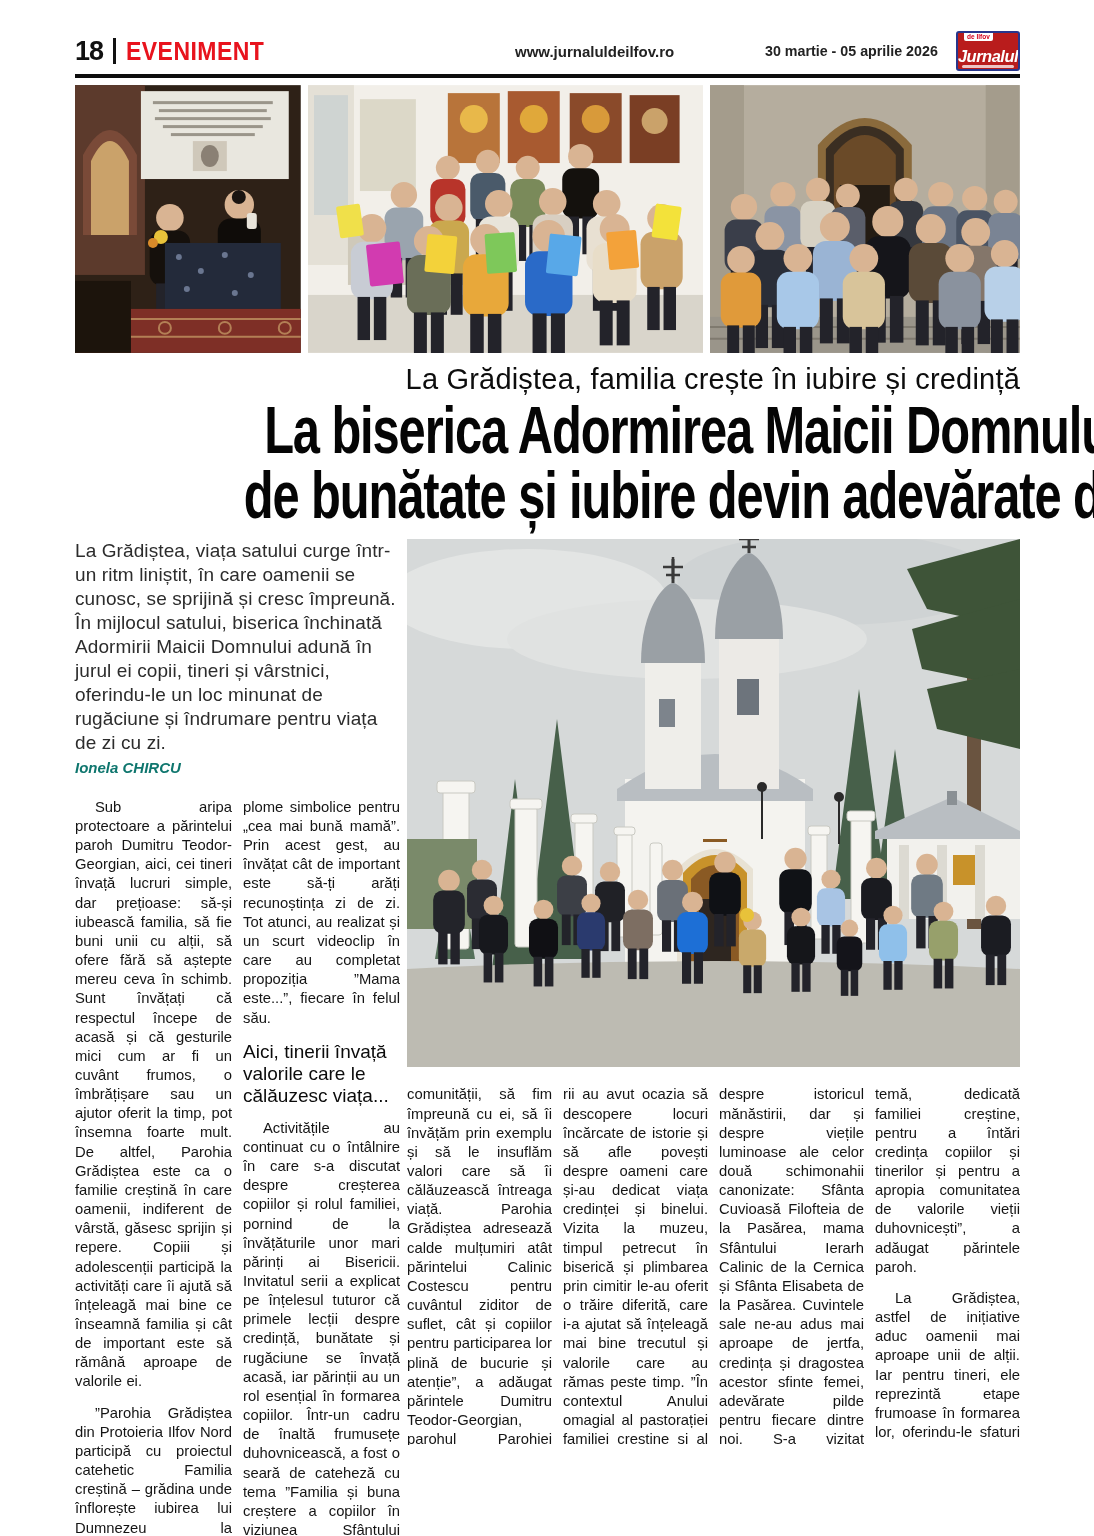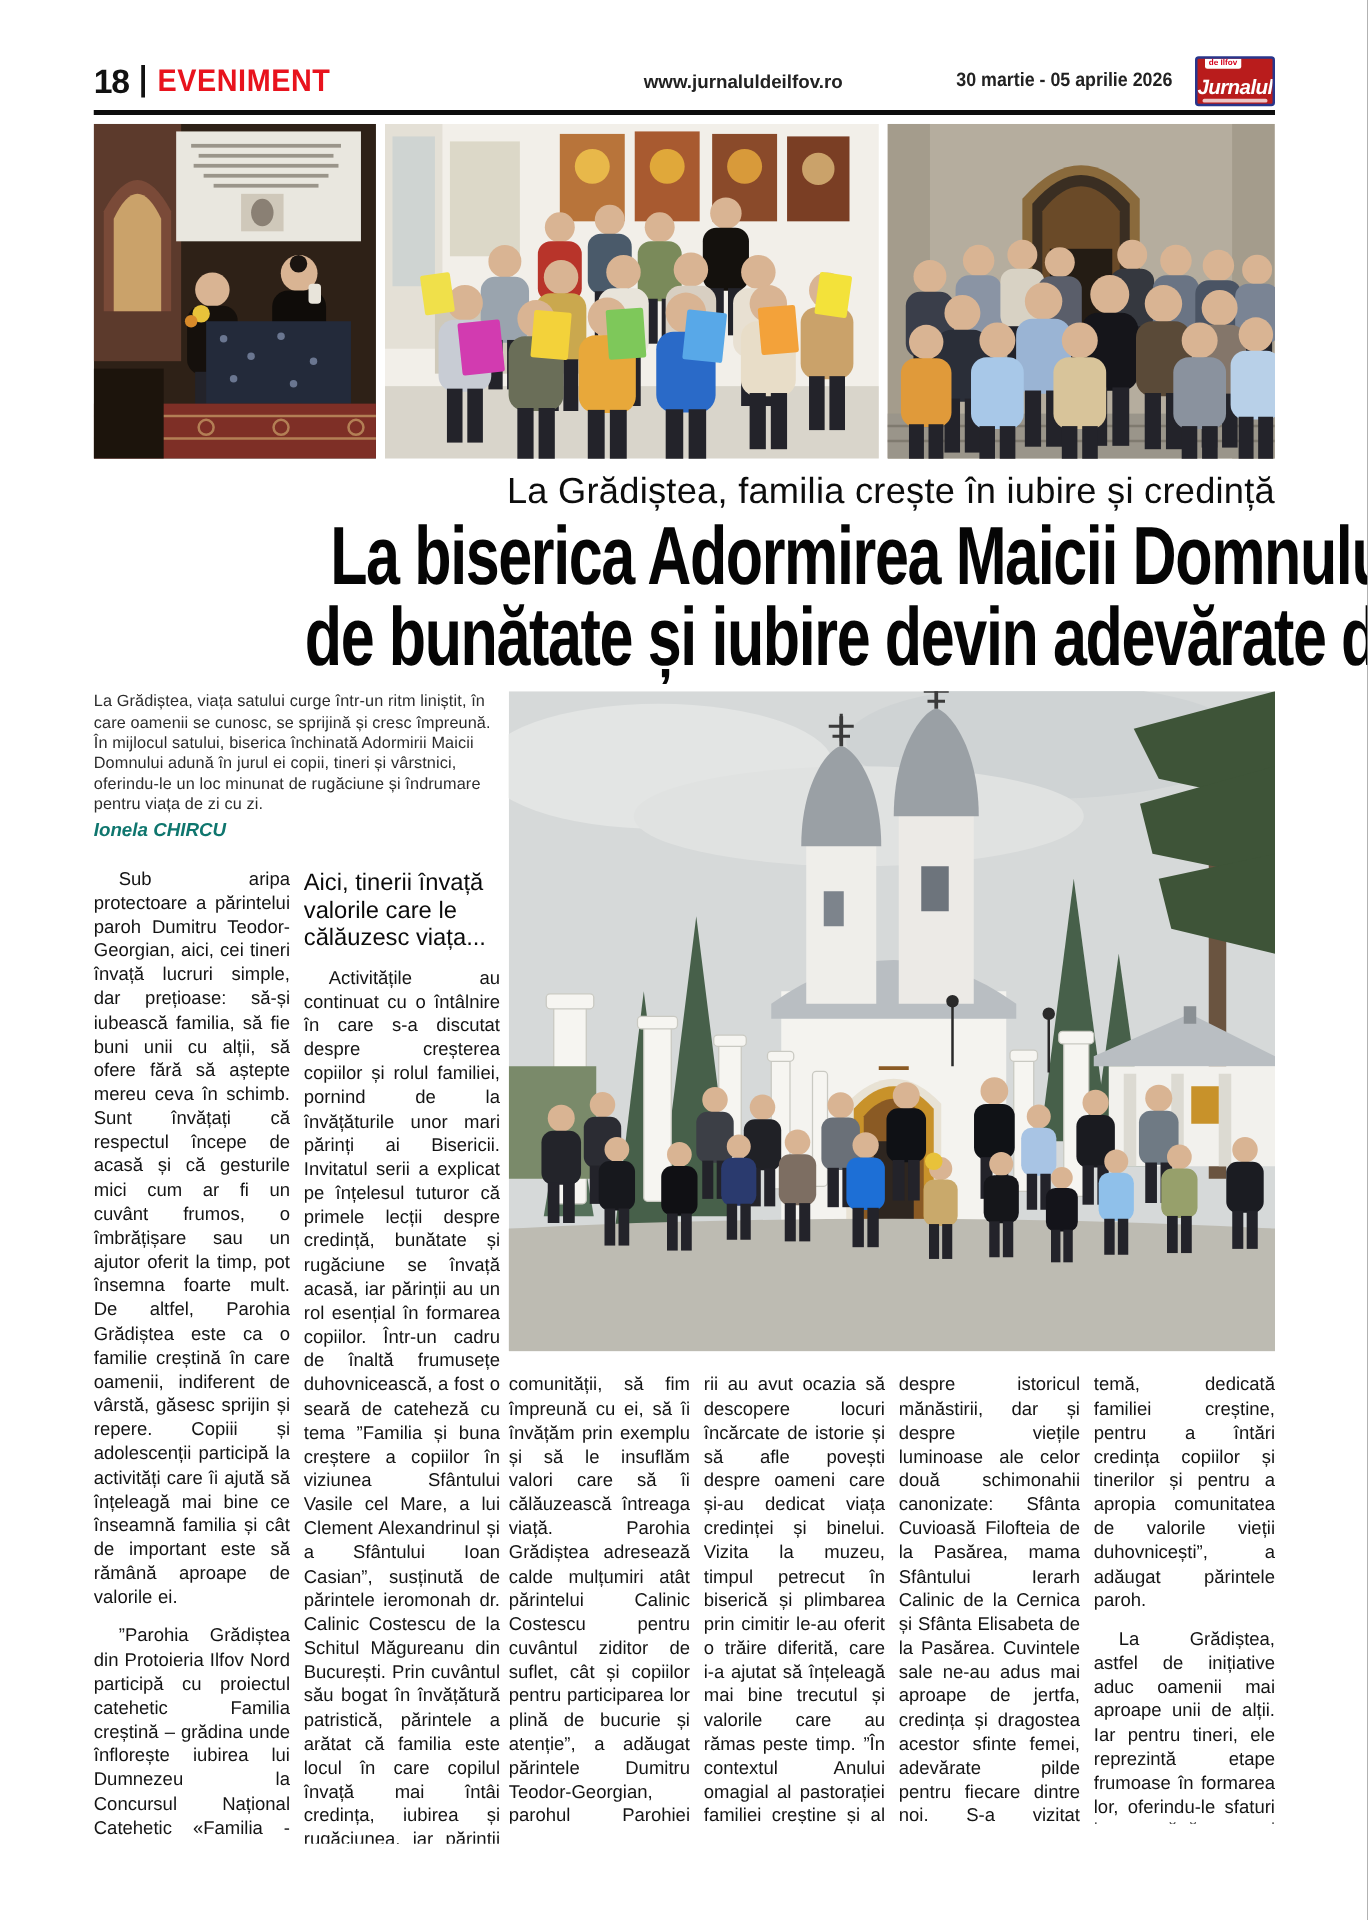--- a/index.html
+++ b/index.html
@@ -1,20 +1,20 @@
 <!DOCTYPE html>
 <html lang="ro"><head>
 <meta charset="utf-8">
 <style>
   * { margin:0; padding:0; box-sizing:border-box; }
   html,body { background:#777; }
   .page {
     position:relative; width:1094px; height:1536px; margin:0 auto;
     background:#ffffff; font-family:"Liberation Sans", sans-serif; color:#111;
-    overflow:hidden; padding:46px 74px 0 75px;
+    overflow:hidden; padding:32px 74px 0 75px;
   }
   
   .masthead { display:flex; align-items:center; height:38px; }
   .page-num { font-size:27px; font-weight:900; letter-spacing:-1px; }
   .mast-divider { width:3px; height:26px; background:#111; margin:0 10px; }
   .section-label { font-size:25px; font-weight:900; color:#e8131d; letter-spacing:.5px;
     transform:scaleX(.92); transform-origin:left; }
   .mast-spacer { flex:1; }
   .site-url { font-size:15px; font-weight:700; color:#222; margin-right:76px; }
   .date-range { font-size:15.5px; font-weight:700; color:#222; margin-right:18px;
@@ -33,21 +33,21 @@
   .photo-row svg { display:block; }
   
   .kicker { text-align:right; font-size:29px; font-weight:400; color:#0d0d0d; margin-top:10px; letter-spacing:.2px; }
   .headline { text-align:center; margin-top:2px; line-height:.98; }
   .headline .hl-line { display:inline-block; font-size:66px; font-weight:700; letter-spacing:-1.5px;
     transform:scaleX(.74); transform-origin:center; white-space:nowrap; color:#050505; }
   
   .main { display:flex; gap:7px; margin-top:12px; }
   .left-block { width:325px; flex:none; }
   .right-block { width:613px; flex:none; }
-  .lead { font-size:13px; line-height:1.26; color:#2c2c2c; letter-spacing:.1px; }
+  .lead { font-size:19px; line-height:1.26; color:#2c2c2c; letter-spacing:.1px; }
   .byline { text-align:left; font-size:15px; font-weight:700; font-style:italic;
     margin:4px 2px 10px 0; color:#0f766e; }
   .twocol { display:flex; gap:11px; }
   .col { flex:1; height:792px; overflow:hidden; }
   .col-bottom-row { display:flex; gap:11px; margin-top:6px; }
   .col-b { flex:1; height:372px; overflow:hidden; }
   .body-text p { font-size:14.8px; line-height:1.295; text-align:justify; color:#141414;
     word-spacing:.4px;margin-top:12px; }
   .body-text p.indent { text-indent:20px; }
   .subhead { font-size:19px; font-weight:400; line-height:1.16; margin:13px 0 8px; color:#0b0b0b; }
@@ -210,20 +210,21 @@
 
     <div class="left-block">
       <p class="lead">La Grădiștea, viața satului curge într-un ritm liniștit, în care oamenii se cunosc, se sprijină și cresc împreună. În mijlocul satului, biserica închinată Adormirii Maicii Domnului adună în jurul ei copii, tineri și vârstnici, oferindu-le un loc minunat de rugăciune și îndrumare pentru viața de zi cu zi.</p>
       <div class="byline">Ionela CHIRCU</div>
       <div class="twocol">
         <div class="col body-text">
           <p class="indent">Sub aripa protectoare a părintelui paroh Dumitru Teodor-Georgian, aici, cei tineri învață lucruri simple, dar prețioase: să-și iubească familia, să fie buni unii cu alții, să ofere fără să aștepte mereu ceva în schimb. Sunt învățați că respectul începe de acasă și că gesturile mici cum ar fi un cuvânt frumos, o îmbrățișare sau un ajutor oferit la timp, pot însemna foarte mult. De altfel, Parohia Grădiștea este ca o familie creștină în care oamenii, indiferent de vârstă, găsesc sprijin și repere. Copiii și adolescenții participă la activități care îi ajută să înțeleagă mai bine ce înseamnă familia și cât de important este să rămână aproape de valorile ei.</p>
           <p class="indent">”Parohia Grădiștea din Protoieria Ilfov Nord participă cu proiectul catehetic Familia creștină – grădina unde înflorește iubirea lui Dumnezeu la Concursul Național Catehetic «Familia - binecuvântare a lui Dumnezeu și școală a iubirii smerite și darnice», printr-un program dedicat copiilor și tinerilor din comunitate”, ne-a spus părintele paroh. În cadrul primei întâlniri, dedicată rolului familiei în creșterea copiilor, s-a vorbit despre cât de important este ca părinții să fie un exemplu pentru cei mici. După discuții, copiii au participat la o activitate creativă: au pregătit borcănașe cu ”Dulceață pentru suflet” pentru mamele lor. În interior au pus mesaje de mulțumire, gânduri frumoase și di-</p>
         </div>
         <div class="col body-text">
+          <p>plome simbolice pentru „cea mai bună mamă”. Prin acest gest, au învățat cât de important este să-ți arăți recunoștința zi de zi. Tot atunci, au realizat și un scurt videoclip în care au completat propoziția ”Mama este...”, fiecare în felul său.</p>
           <h3 class="subhead">Aici, tinerii învață valorile care le călăuzesc viața...</h3>
           <p class="indent">Activitățile au continuat cu o întâlnire în care s-a discutat despre creșterea copiilor și rolul familiei, pornind de la învățăturile unor mari părinți ai Bisericii. Invitatul serii a explicat pe înțelesul tuturor că primele lecții despre credință, bunătate și rugăciune se învață acasă, iar părinții au un rol esențial în formarea copiilor. Într-un cadru de înaltă frumusețe duhovnicească, a fost o seară de cateheză cu tema ”Familia și buna creștere a copiilor în viziunea Sfântului Vasile cel Mare, a lui Clement Alexandrinul și a Sfântului Ioan Casian”, susținută de părintele ieromonah dr. Calinic Costescu de la Schitul Măgureanu din București. Prin cuvântul său bogat în învățătură patristică, părintele a arătat că familia este locul în care copilul învață mai întâi credința, iubirea și rugăciunea, iar părinții sunt chemați să fie exemple vii de viață creștină. ”Familia este primul altar al copilului, acolo unde se pune temelia credinței și a iubirii adevărate. Este datoria noastră, a părinților și a</p>
         </div>
       </div>
     </div>
 
     <div class="right-block">
       <div class="big-photo">
         <svg width="613" height="528" viewBox="0 0 613 528">
           <rect width="613" height="528" fill="#d6d9d9"></rect>

